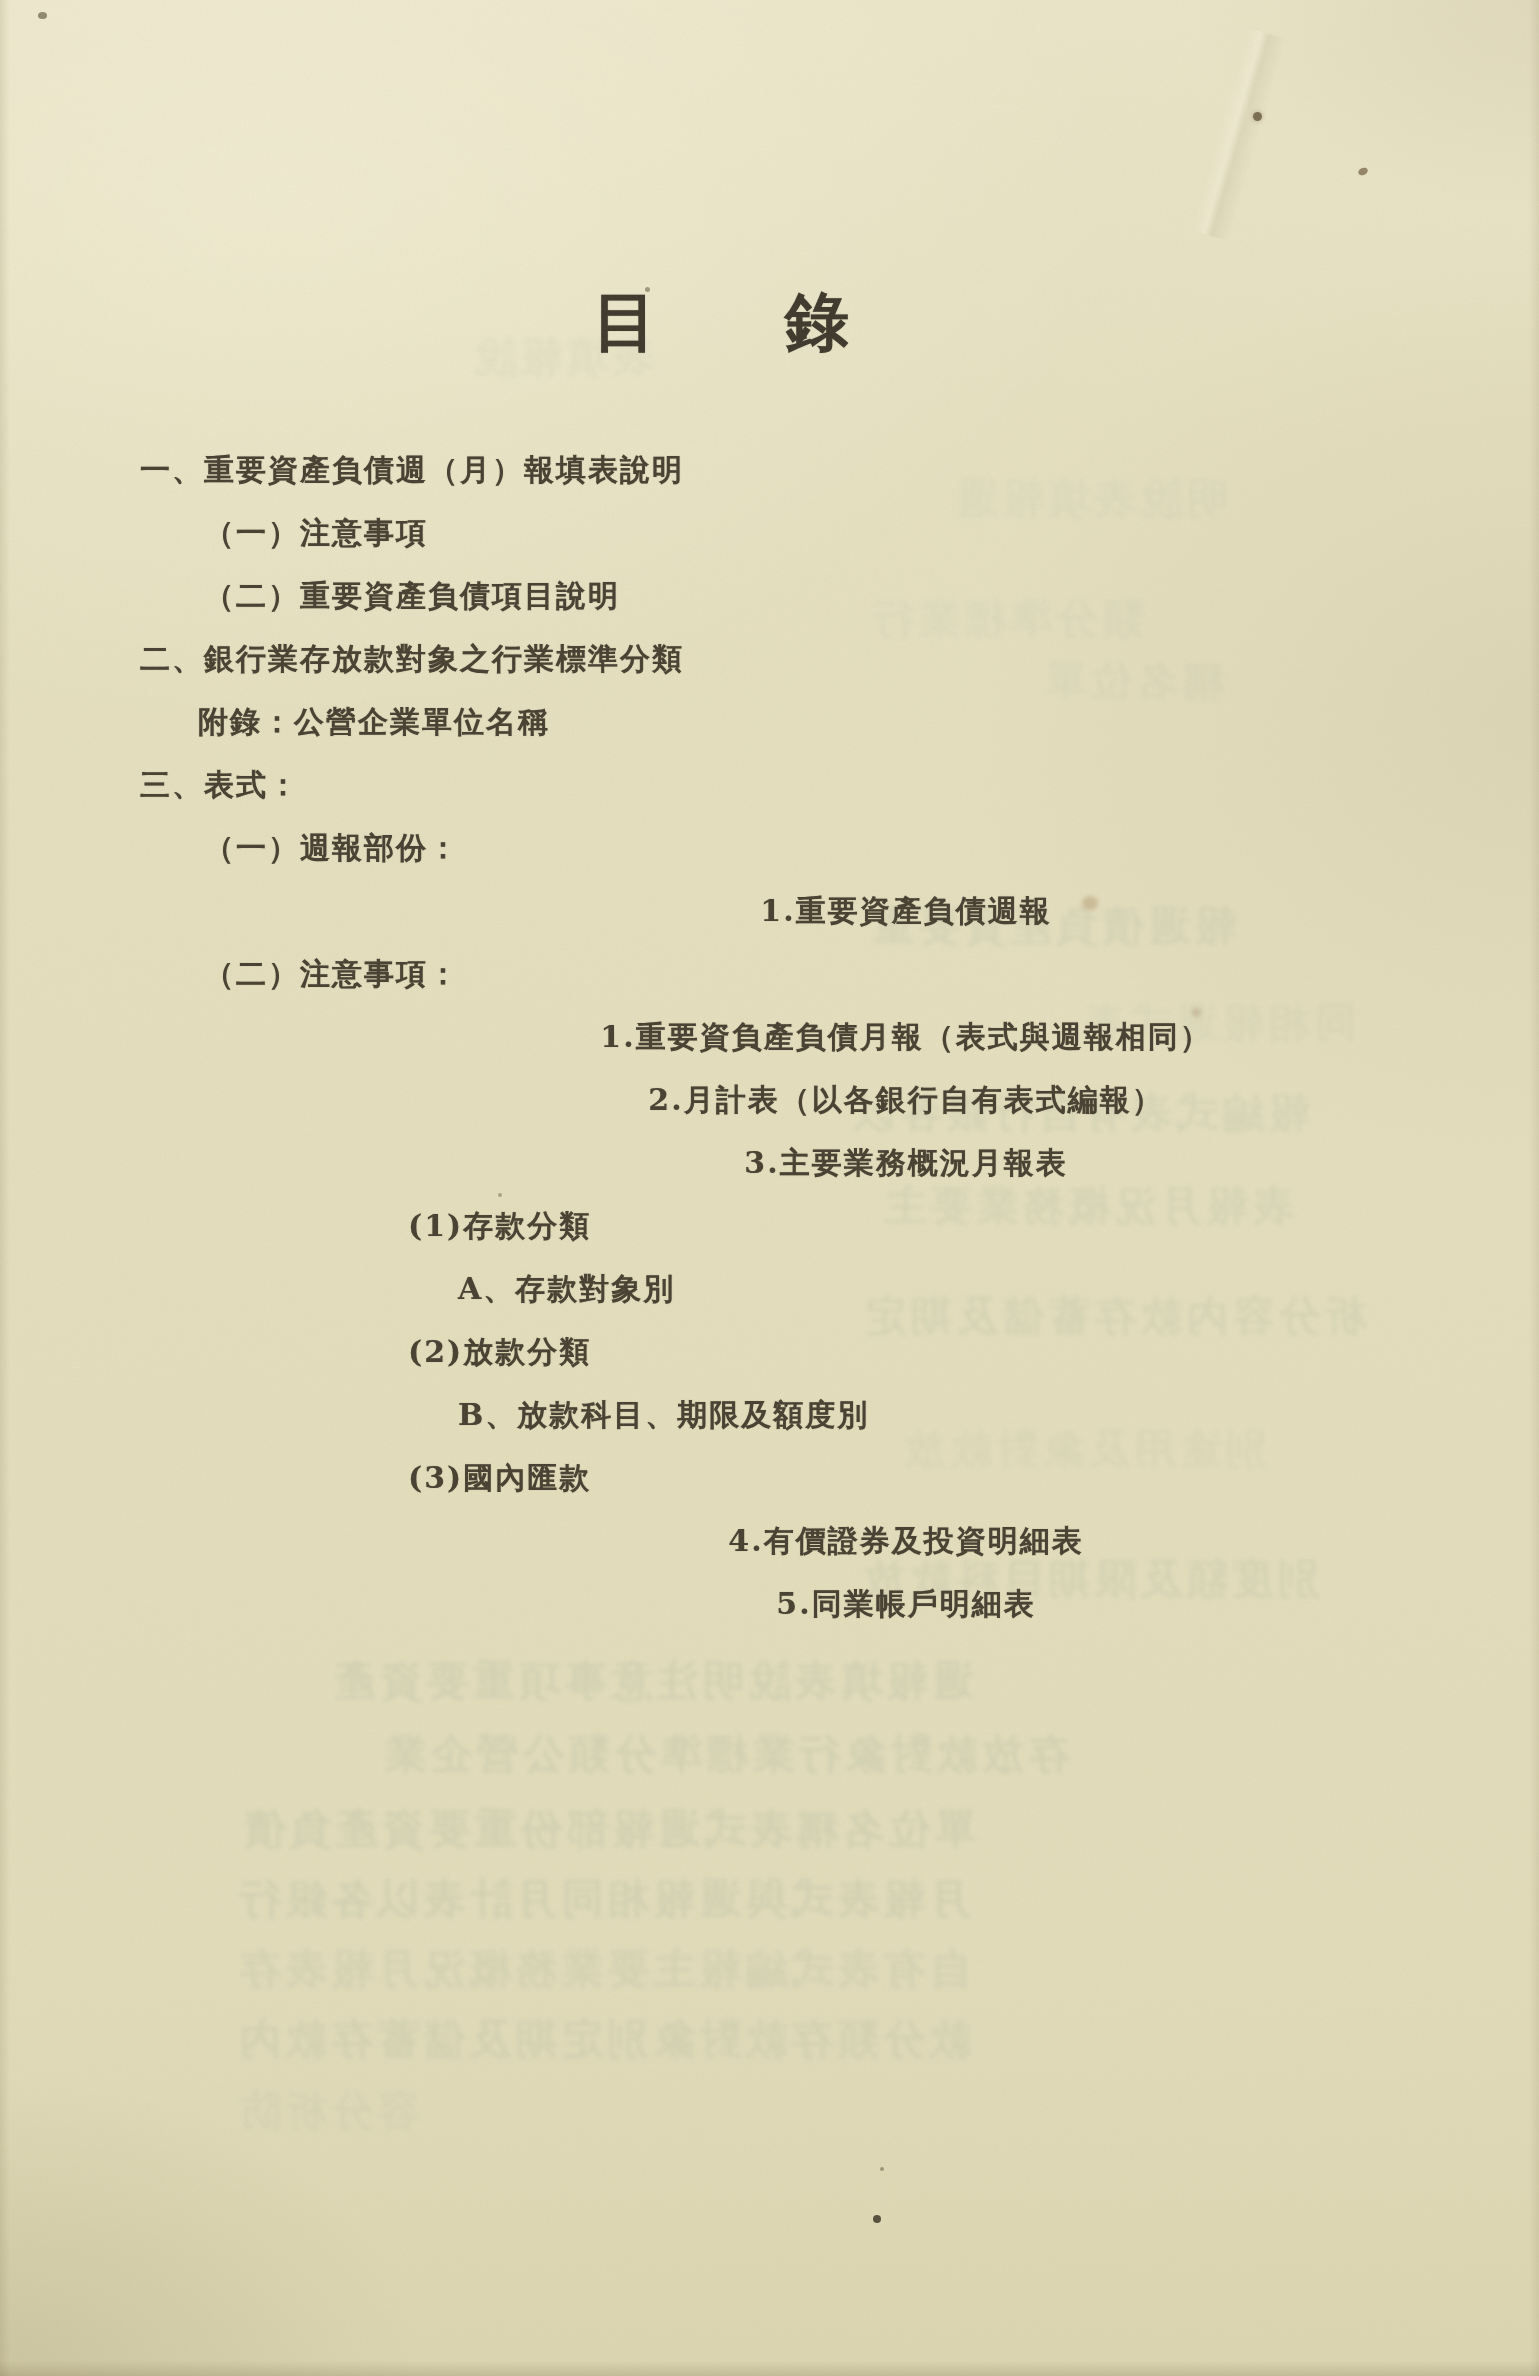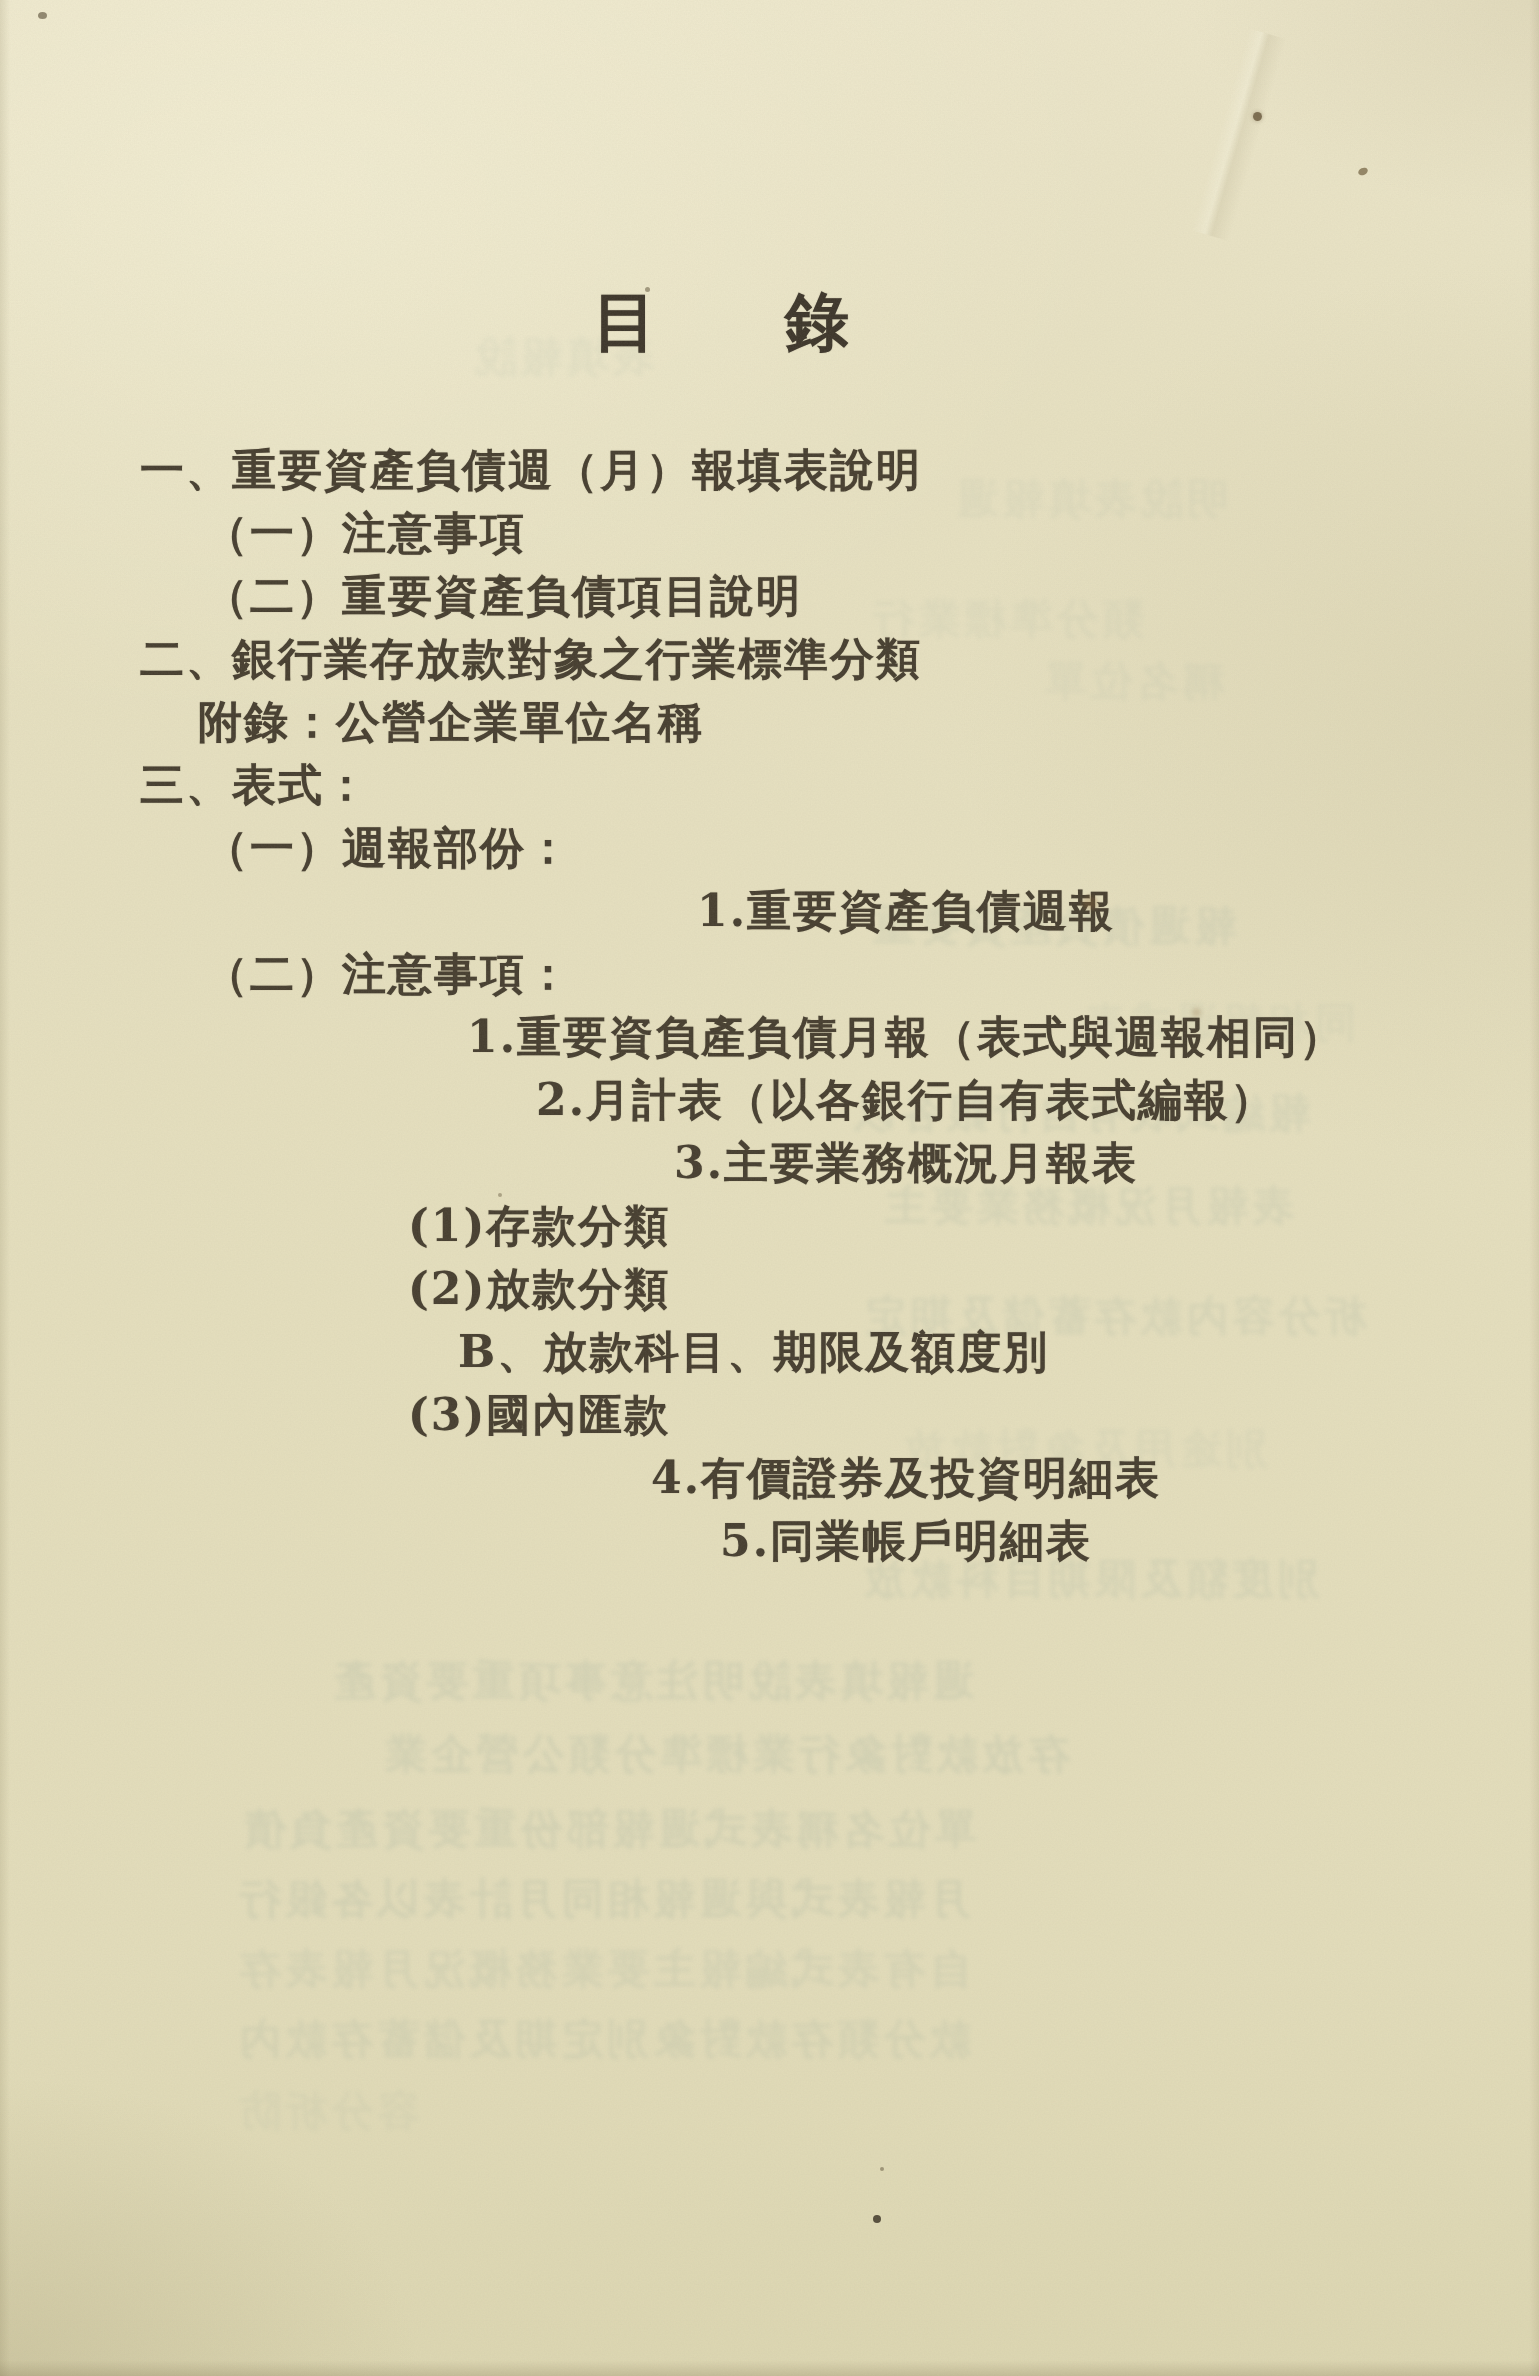--- a/index.html
+++ b/index.html
@@ -23,21 +23,21 @@
     background:linear-gradient(270deg,rgba(110,100,65,0.12),rgba(110,100,65,0));}
 
   .title{
     position:absolute;top:290px;left:593px;display:flex;gap:128px;
     font-size:64px;line-height:1;font-weight:bold;color:#3c352a;
     text-shadow:0 0 1px rgba(60,53,42,0.5);
   }
 
   .toc{
     position:absolute;left:140px;top:438px;width:1320px;
-    font-size:44px;line-height:63px;letter-spacing:2px;
+    font-size:30px;line-height:63px;letter-spacing:2px;
     color:#453d2f;font-weight:bold;
     text-shadow:0 0 1px rgba(69,61,47,0.45);
     white-space:nowrap;
   }
   .toc .lvl1{margin-left:0;}
   .toc .lvl2{margin-left:64px;}
   .toc .annex{margin-left:58px;}
   .toc .lvl3{margin-left:212px;text-align:center;}
   .toc .lvl4{margin-left:268px;}
   .toc .lvl5{margin-left:318px;}
@@ -95,20 +95,21 @@
     <div class="lvl1">二、銀行業存放款對象之行業標準分類</div>
     <div class="annex">附錄：公營企業單位名稱</div>
     <div class="lvl1">三、表式：</div>
     <div class="lvl2">（一）週報部份：</div>
     <div class="lvl3">1.重要資產負債週報</div>
     <div class="lvl2">（二）注意事項：</div>
     <div class="lvl3">1.重要資負產負債月報（表式與週報相同）</div>
     <div class="lvl3">2.月計表（以各銀行自有表式編報）</div>
     <div class="lvl3">3.主要業務概況月報表</div>
     <div class="lvl4">(1)存款分類</div>
+    <div class="lvl5">A、存款對象別</div>
     <div class="lvl4">(2)放款分類</div>
     <div class="lvl5">B、放款科目、期限及額度別</div>
     <div class="lvl4">(3)國內匯款</div>
     <div class="lvl3">4.有價證券及投資明細表</div>
     <div class="lvl3">5.同業帳戶明細表</div>
   </div>
 
   <div class="crease"></div>
   <div class="speck" style="top:112px;left:1253px;width:9px;height:9px;background:rgba(95,78,50,0.8);box-shadow:0 0 4px rgba(95,78,50,0.4);"></div>
   <div class="speck" style="top:168px;left:1358px;width:10px;height:7px;background:rgba(110,92,60,0.7);transform:rotate(-25deg);"></div>

